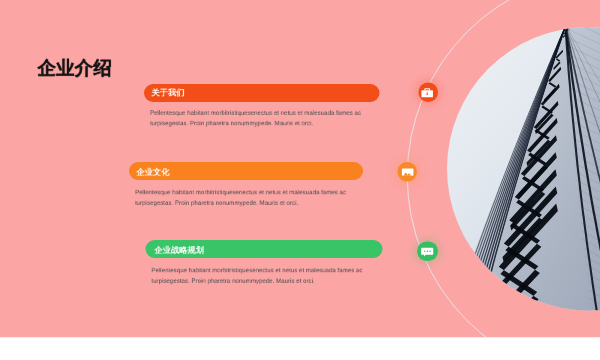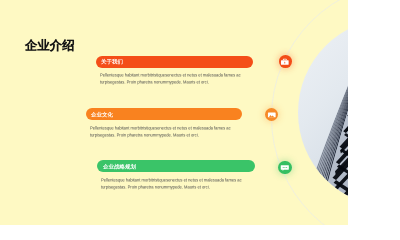--- a/index.html
+++ b/index.html
@@ -3,22 +3,22 @@
 <meta charset="utf-8">
 <style>
   html, body {
     margin: 0; padding: 0;
     width: 400px; height: 225px;
     overflow: hidden;
     background: #ffffff;
   }
   .slide {
     position: relative;
-    width: 348px; height: 225px;
-    background: #fef9c3;
+    width: 400px; height: 225px;
+    background: #fca5a5;
     font-family: "Liberation Sans", sans-serif;
     overflow: hidden;
   }
   .photo-circle {
     position: absolute;
     left: 297.8px; top: 17.7px;
     width: 189.6px; height: 189.6px;
     border-radius: 50%;
     overflow: hidden;
   }

